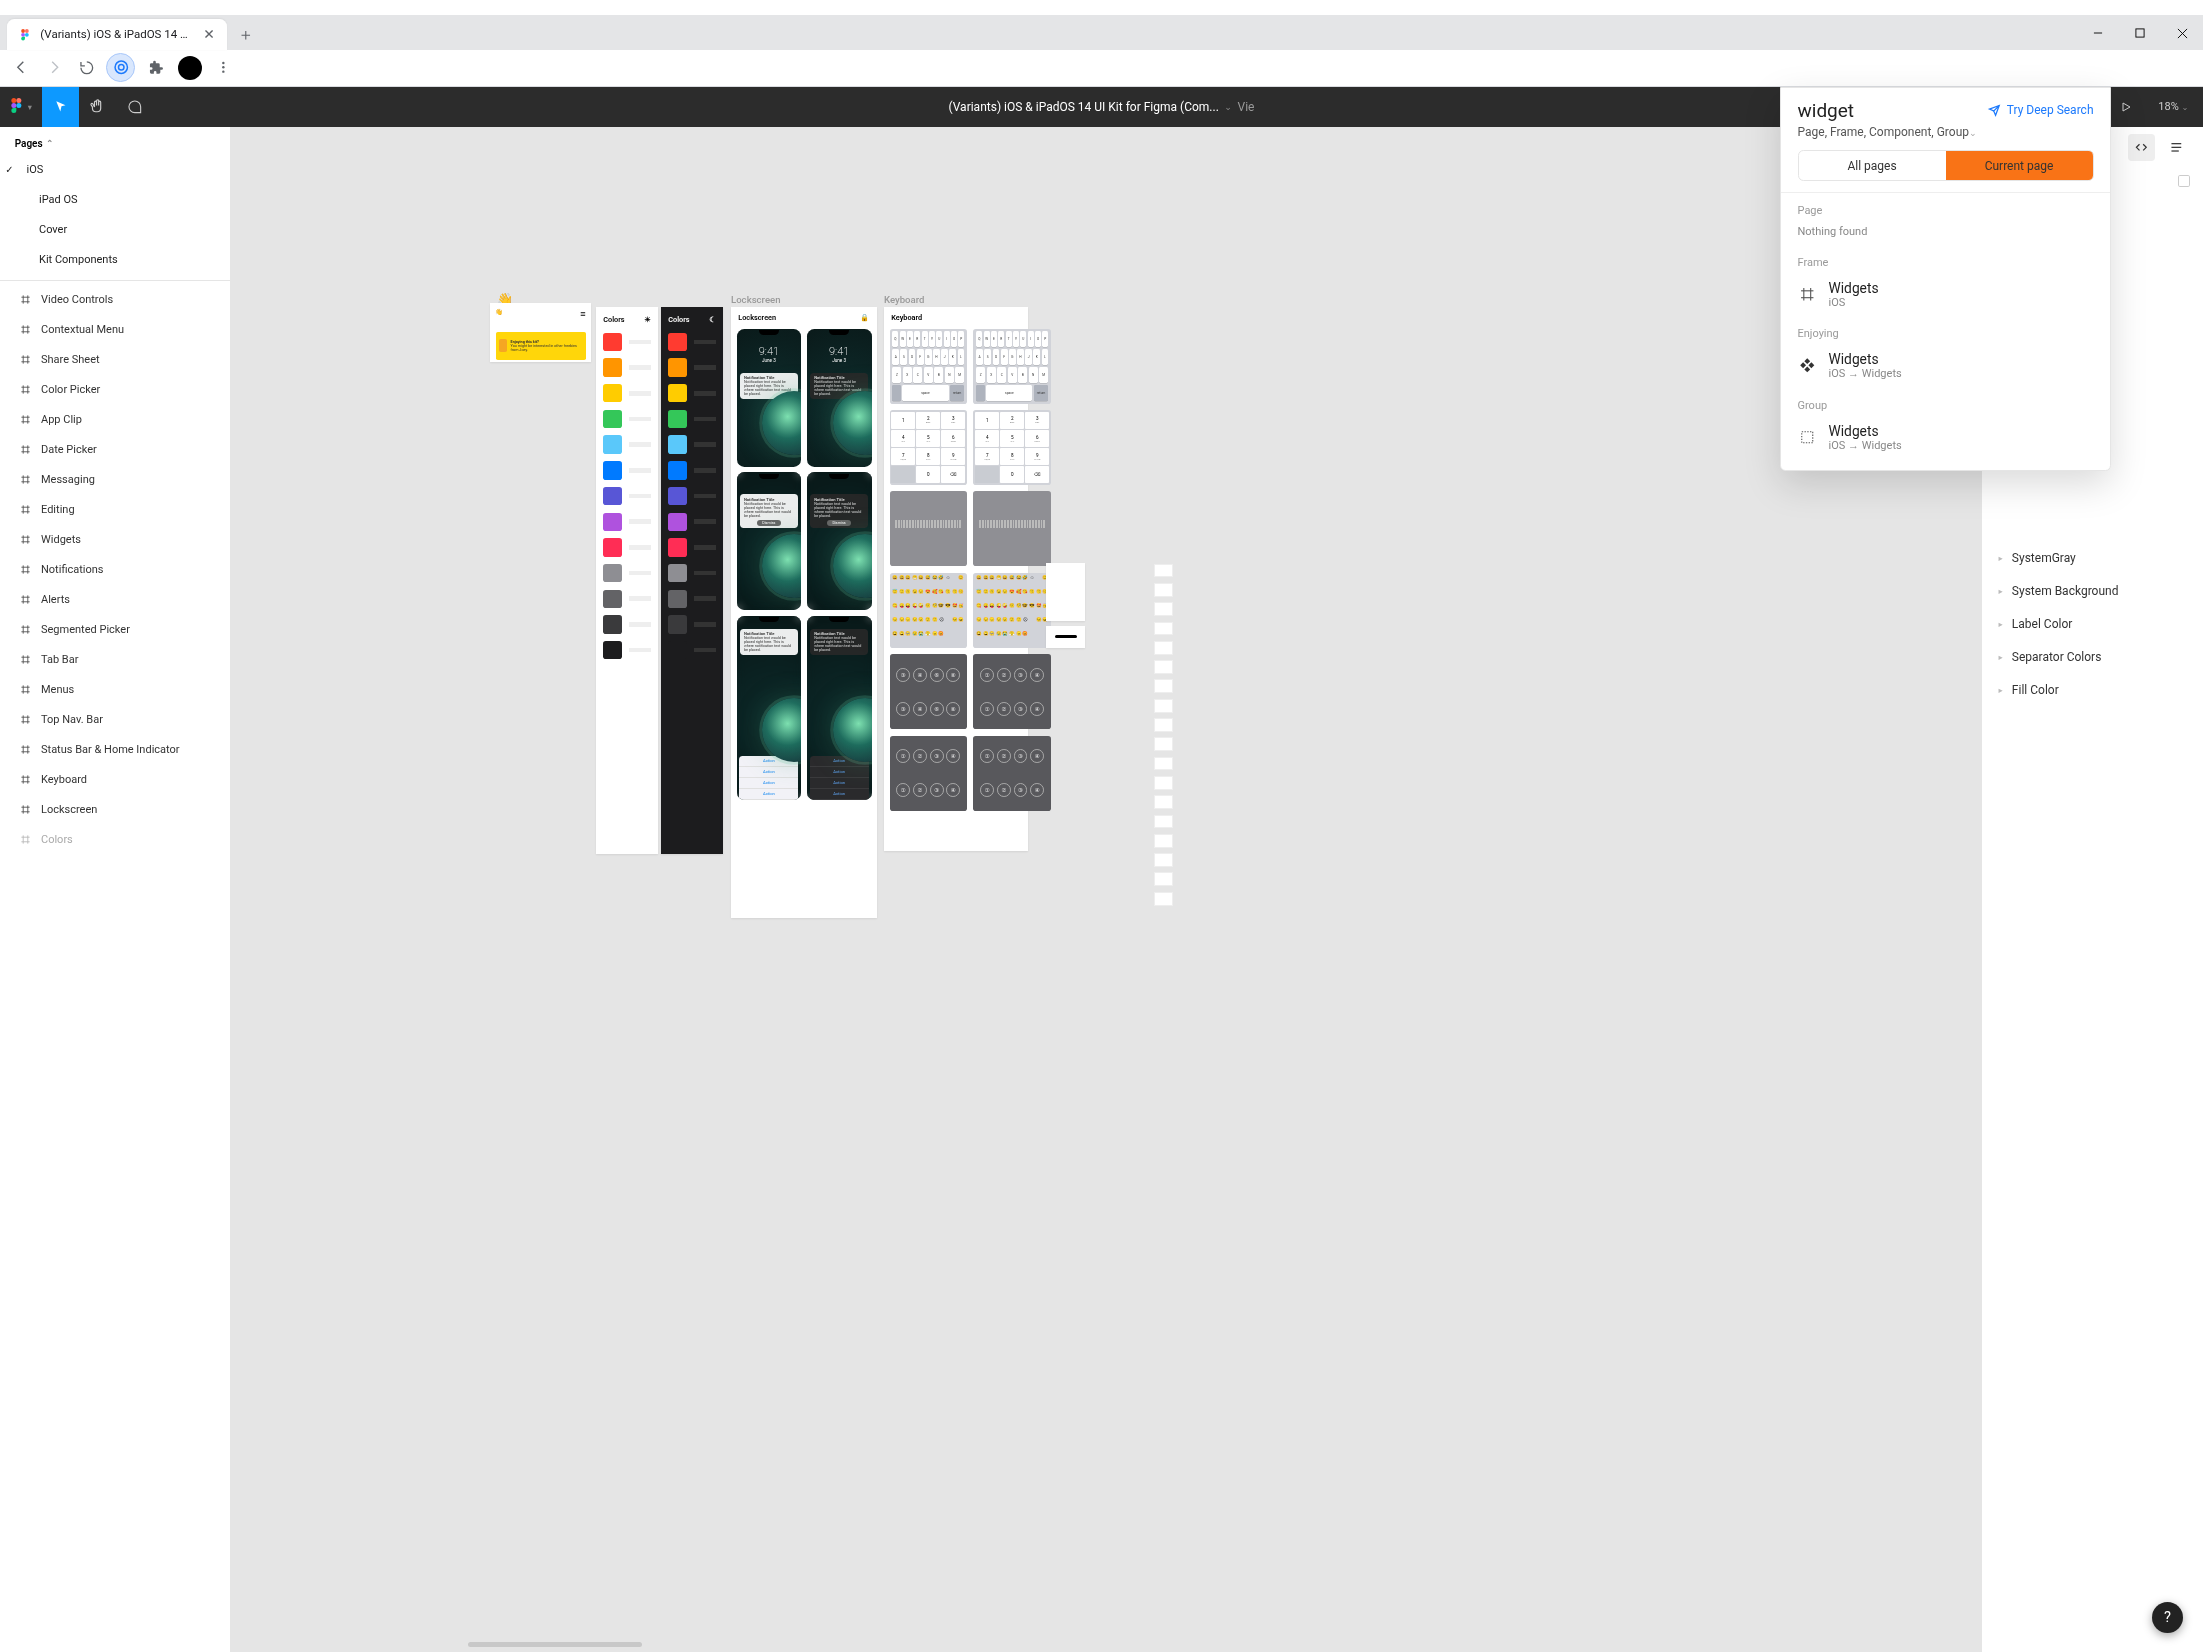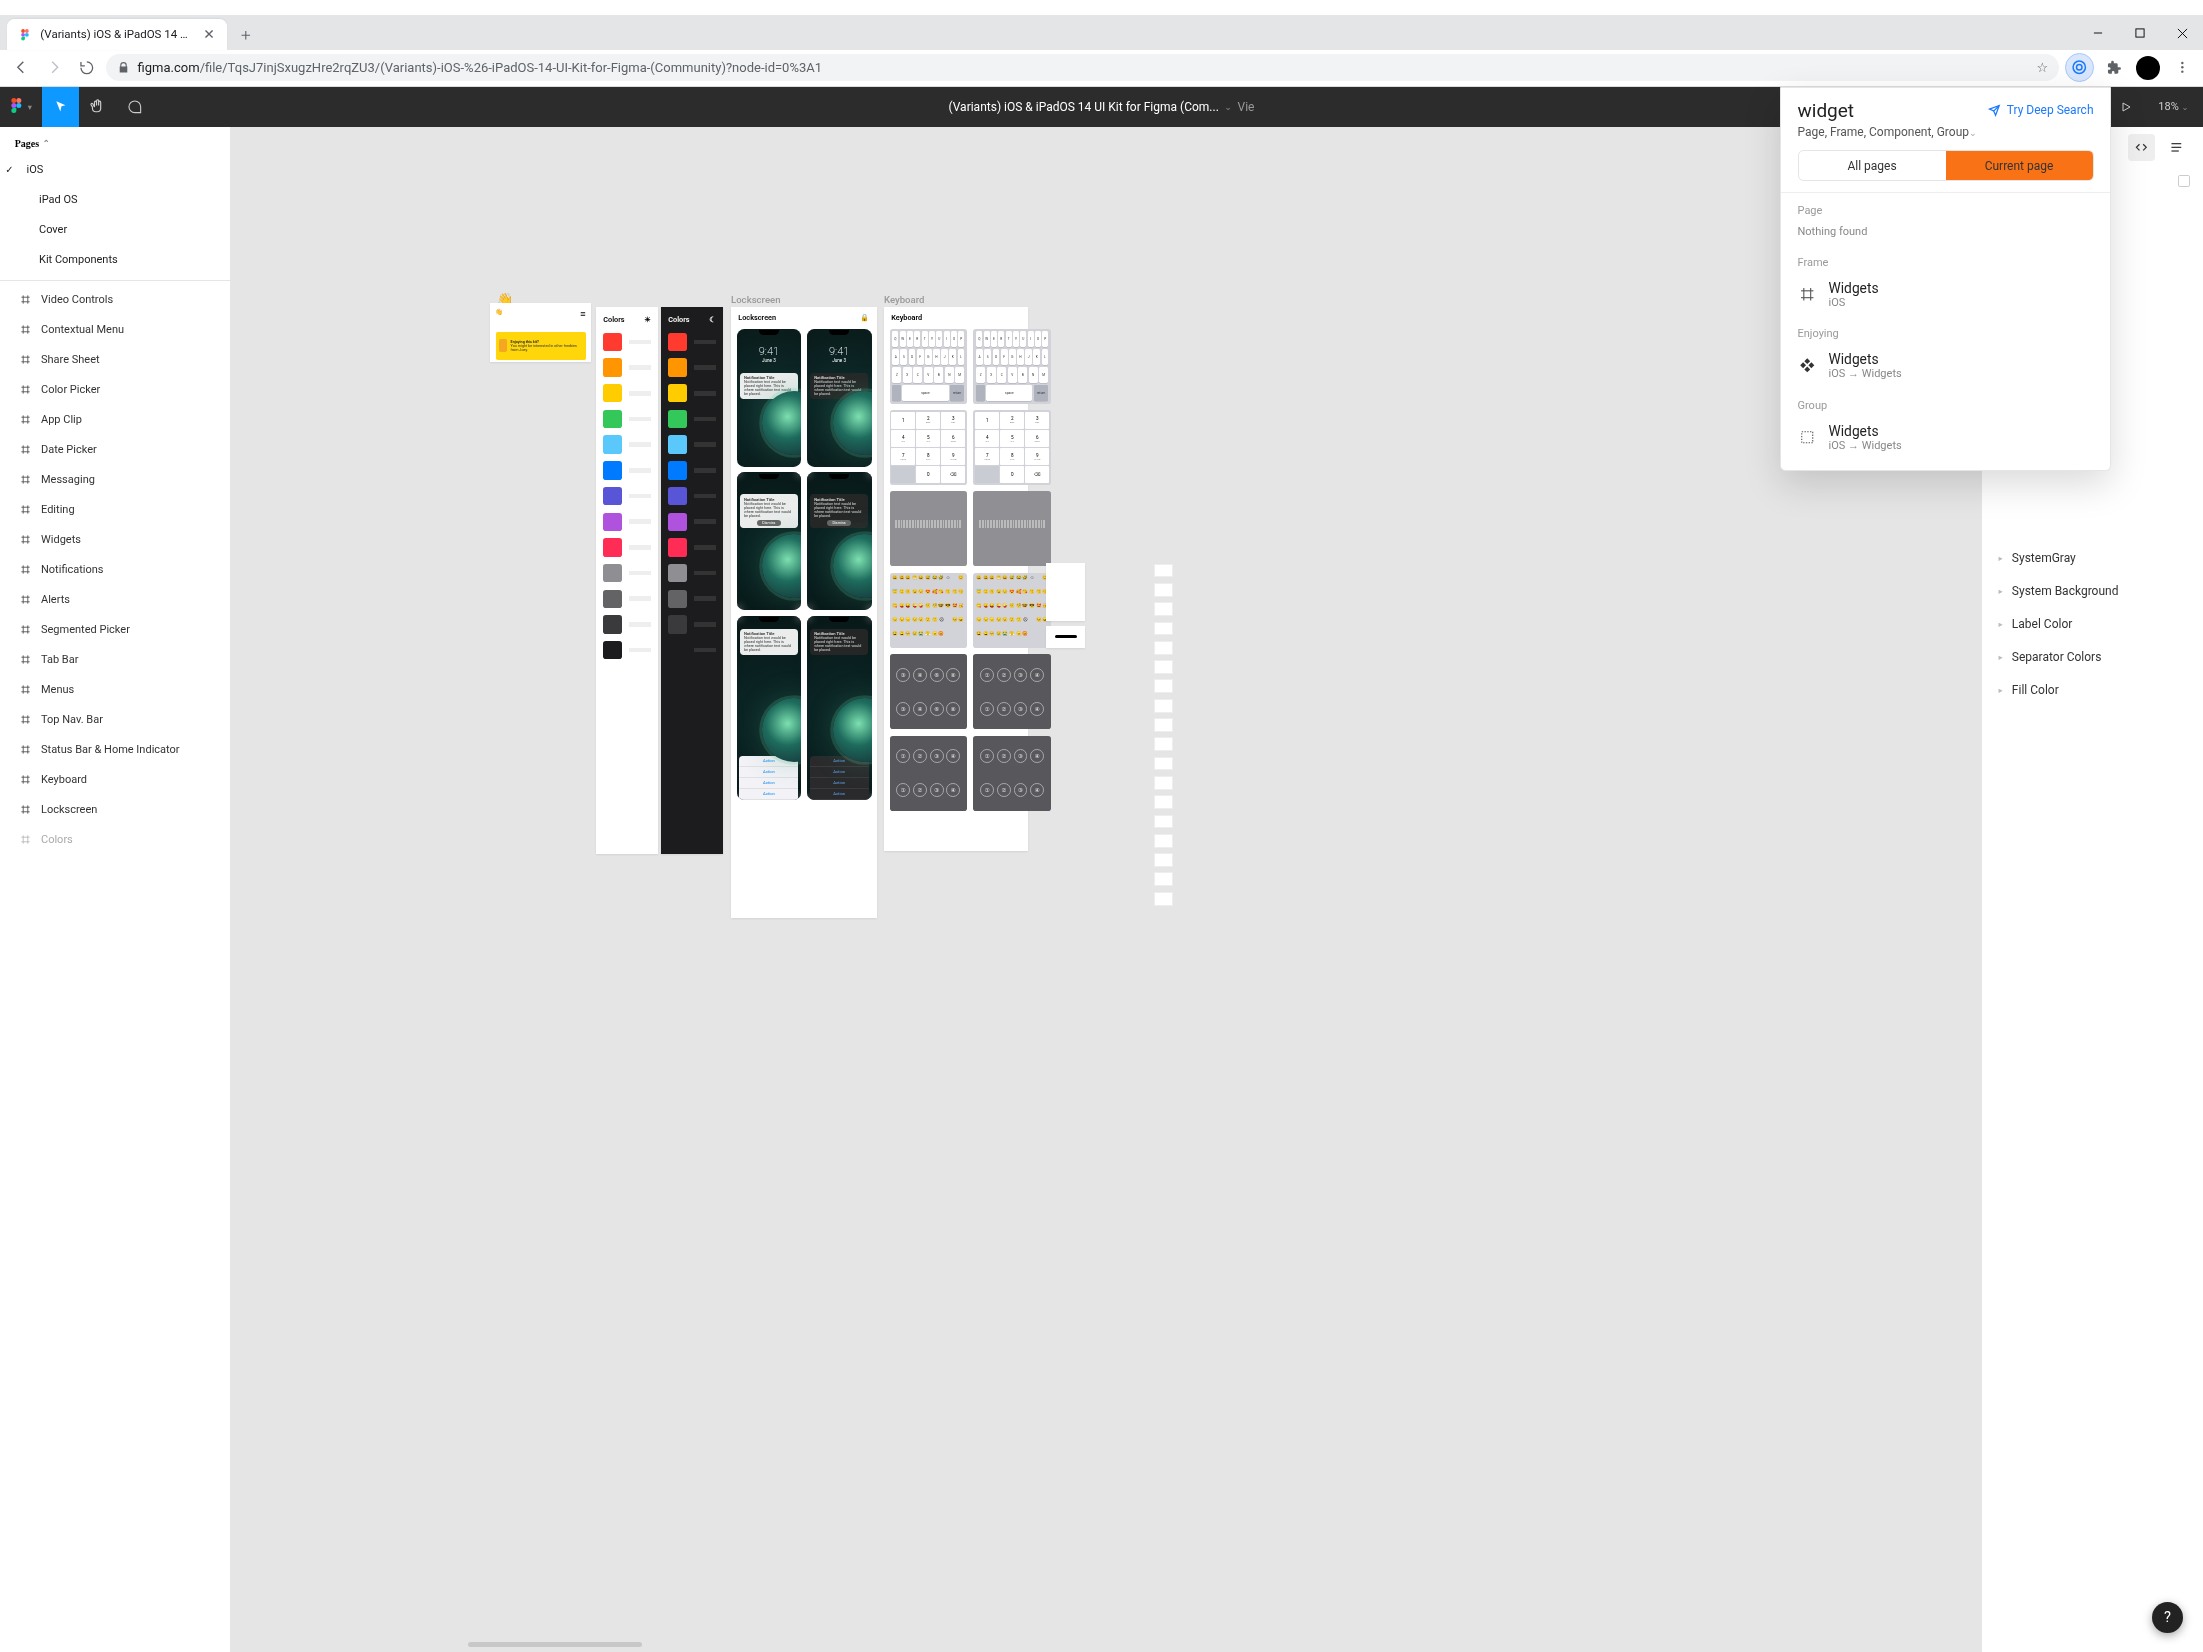--- a/index.html
+++ b/index.html
@@ -41,21 +41,21 @@
   .ft-title .muted { color:#9a9a9a; }
   .ft-title .chev { color:#888; font-size:9.2px; }
   .ft-right { margin-left:auto; display:flex; align-items:center; height:100%; padding-right:7.3px; gap:7.3px; }
   .ft-right .play { width:35px; display:flex; justify-content:center; }
   .ft-right .zoom { color:#ccc; font-size:11px; padding:0 7.3px; }
 
   
   .figma-body { flex:1; display:flex; min-height:0; }
 
   .left-panel { width:231px; background:#fff; border-right:0.9px solid #e5e5e5; display:flex; flex-direction:column; }
-  .lp-section { padding:11px 14.7px 5.5px; font-size:10px; font-weight:600; display:flex; align-items:flex-start; gap:3.7px;font-family:Liberation Serif, serif; }
+  .lp-section { padding:11px 14.7px 5.5px; font-size:10px; font-weight:600; display:flex; align-items:flex-start; gap:3.7px; }
   .lp-pages { padding:0 0 5.5px 0; }
   .lp-page { height:30px; display:flex; align-items:center; gap:9.2px; padding-left:20px; font-size:11px; color:#222; }
   .lp-page.current::before { content:"✓"; margin-left:-14.7px; margin-right:3.7px; font-size:10px; }
   .lp-divider { height:0.9px; background:#e5e5e5; }
   .lp-layers { flex:1; overflow:auto; padding:3.7px 0; }
   .layer { height:30px; display:flex; align-items:center; gap:10px; padding-left:20px; font-size:11px; color:#333; }
   .layer .ico { width:11px; height:11px; color:#555; }
   .layer.muted { color:#aaa; }
   .layer.muted .ico { color:#bbb; }
 
@@ -210,29 +210,20 @@
       <svg width="16.5" height="16.5" viewBox="0 0 24 24" fill="none" stroke="#bdc1c6" stroke-width="2">
         <path d="M9 4l8 8-8 8"></path>
       </svg>
     </div>
   <div class="ab-btn">
       <svg width="15.6" height="15.6" viewBox="0 0 24 24" fill="none" stroke="#5f6368" stroke-width="2">
         <path d="M3 12a9 9 0 109-9"></path>
         <path d="M3 3v6h6"></path>
       </svg>
     </div>
-  <div class="omnibox">
-    <span class="lock">
-        <svg width="13" height="13" viewBox="0 0 24 24" fill="#5f6368">
-          <path d="M6 10V8a6 6 0 1112 0v2h1v11H5V10h1zm2 0h8V8a4 4 0 10-8 0v2z"></path>
-        </svg>
-      </span>
-    <span><span class="url-host">figma.com</span><span class="url-path">/file/TqsJ7injSxugzHre2rqZU3/(Variants)-iOS-%26-iPadOS-14-UI-Kit-for-Figma-(Community)?node-id=0%3A1</span></span>
-    <span class="star">☆</span>
-  </div>
   <div class="ext-icon active">
       <svg width="16.5" height="16.5" viewBox="0 0 24 24" fill="none" stroke="#1d7afc" stroke-width="2.2">
         <circle cx="12" cy="12" r="4"></circle>
         <circle cx="12" cy="12" r="9"></circle>
       </svg>
     </div>
   <div class="ext-icon">
       <svg width="15.6" height="15.6" viewBox="0 0 24 24" fill="#5f6368">
         <path d="M20 11h-2V7a2 2 0 00-2-2h-4V3a2 2 0 10-4 0v2H5a2 2 0 00-2 2v4h2a2 2 0 110 4H3v4a2 2 0 002 2h4v-2a2 2 0 114 0v2h4a2 2 0 002-2v-4h2a2 2 0 100-4z"></path>
       </svg>

